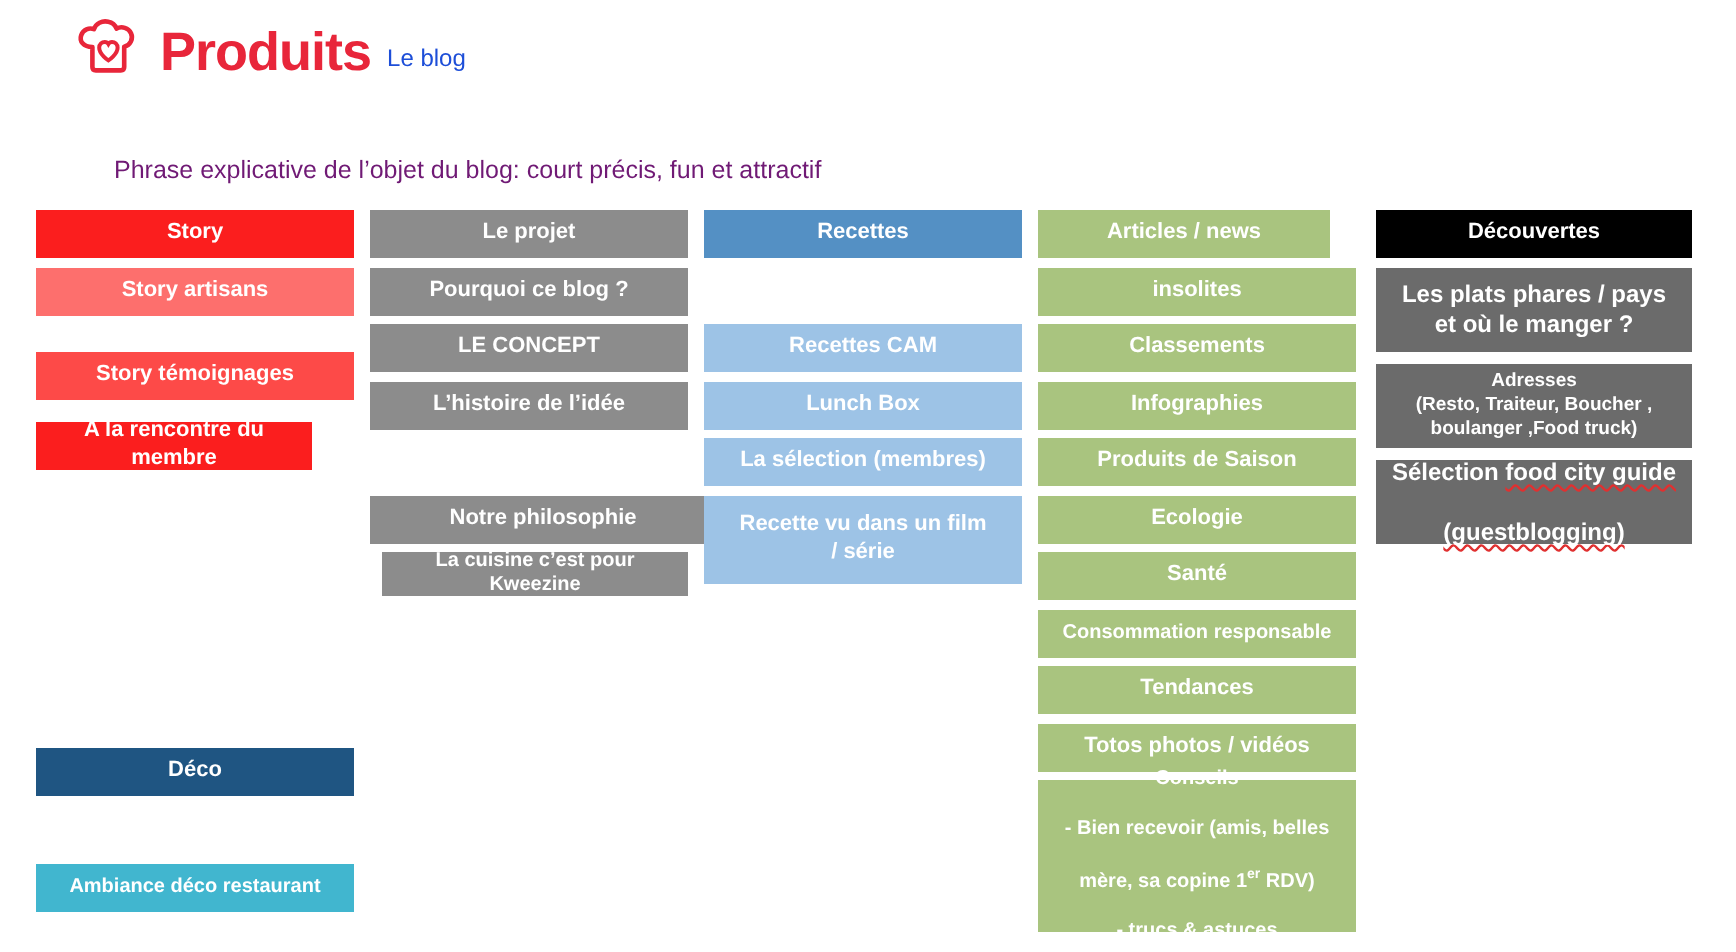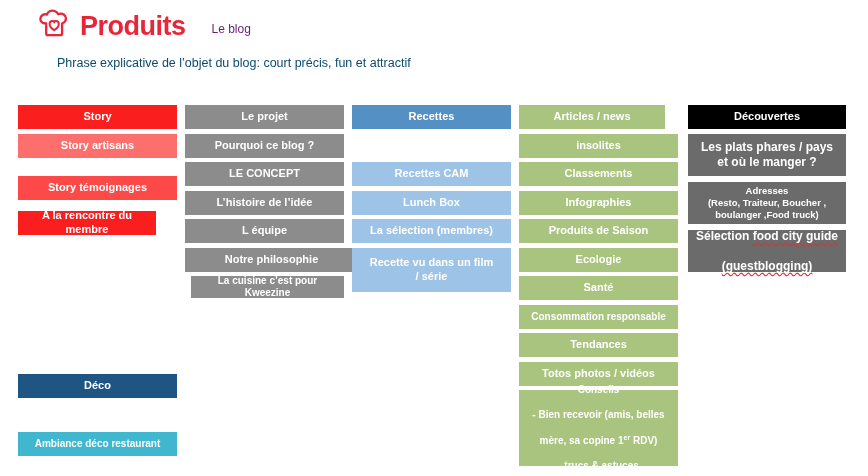--- a/index.html
+++ b/index.html
@@ -38,31 +38,30 @@
   }
   #brand-name {
     font-size: 27px;
     font-weight: bold;
     color: #e8263a;
     letter-spacing: -0.5px;
     line-height: 34px;
   }
   #brand-sub {
     font-size: 12px;
-    color: #701a75;
-    margin-left: 18px;
+    color: #1d4ed8;
     line-height: 34px;
     align-self: center;
     padding-top: 6px;
   }
   #tagline {
     position: absolute;
-    left: 57px; top: 56px;
+    left: 57px; top: 78px;
     font-size: 12.5px;
-    color: #0c4a6e;
+    color: #701a75;
     white-space: nowrap;
   }
 
   
   .box {
     position: absolute;
     box-sizing: border-box;
     display: flex;
     align-items: center;
     justify-content: center;
@@ -144,21 +143,20 @@
 
   <div class="box" style="left:18px; top:105px; width:159px; height:24px; background:#fb1e1e;">Story</div>
   <div class="box" style="left:18px; top:134px; width:159px; height:24px; background:#fd6f6d;">Story artisans</div>
   <div class="box" style="left:18px; top:176px; width:159px; height:24px; background:#fd4a48;">Story témoignages</div>
   <div class="box" style="left:18px; top:211px; width:138px; height:24px; background:#fb1e1e;">A la rencontre du membre</div>
 
   <div class="box" style="left:185px; top:105px; width:159px; height:24px; background:#8c8c8c;">Le projet</div>
   <div class="box" style="left:185px; top:134px; width:159px; height:24px; background:#8c8c8c;">Pourquoi ce blog ?</div>
   <div class="box" style="left:185px; top:162px; width:159px; height:24px; background:#8c8c8c;">LE CONCEPT</div>
   <div class="box" style="left:185px; top:191px; width:159px; height:24px; background:#8c8c8c;">L’histoire de l’idée</div>
-  <div class="box" style="left:185px; top:219px; width:159px; height:24px; background:#8c8c8c;">L équipe</div>
   <div class="box" style="left:185px; top:248px; width:173px; height:24px; background:#8c8c8c;">Notre philosophie</div>
   <div class="box small" style="left:191px; top:276px; width:153px; height:22px; background:#8c8c8c;">La cuisine c’est pour Kweezine</div>
 
   <div class="box" style="left:352px; top:105px; width:159px; height:24px; background:#5490c4;">Recettes</div>
   <div class="box" style="left:352px; top:162px; width:159px; height:24px; background:#9dc3e6;">Recettes CAM</div>
   <div class="box" style="left:352px; top:191px; width:159px; height:24px; background:#9dc3e6;">Lunch Box</div>
   <div class="box" style="left:352px; top:219px; width:159px; height:24px; background:#9dc3e6;">La sélection (membres)</div>
   <div class="box multiline" style="left:352px; top:248px; width:159px; height:44px; background:#9dc3e6;">Recette vu dans un film
 / série</div>
 

